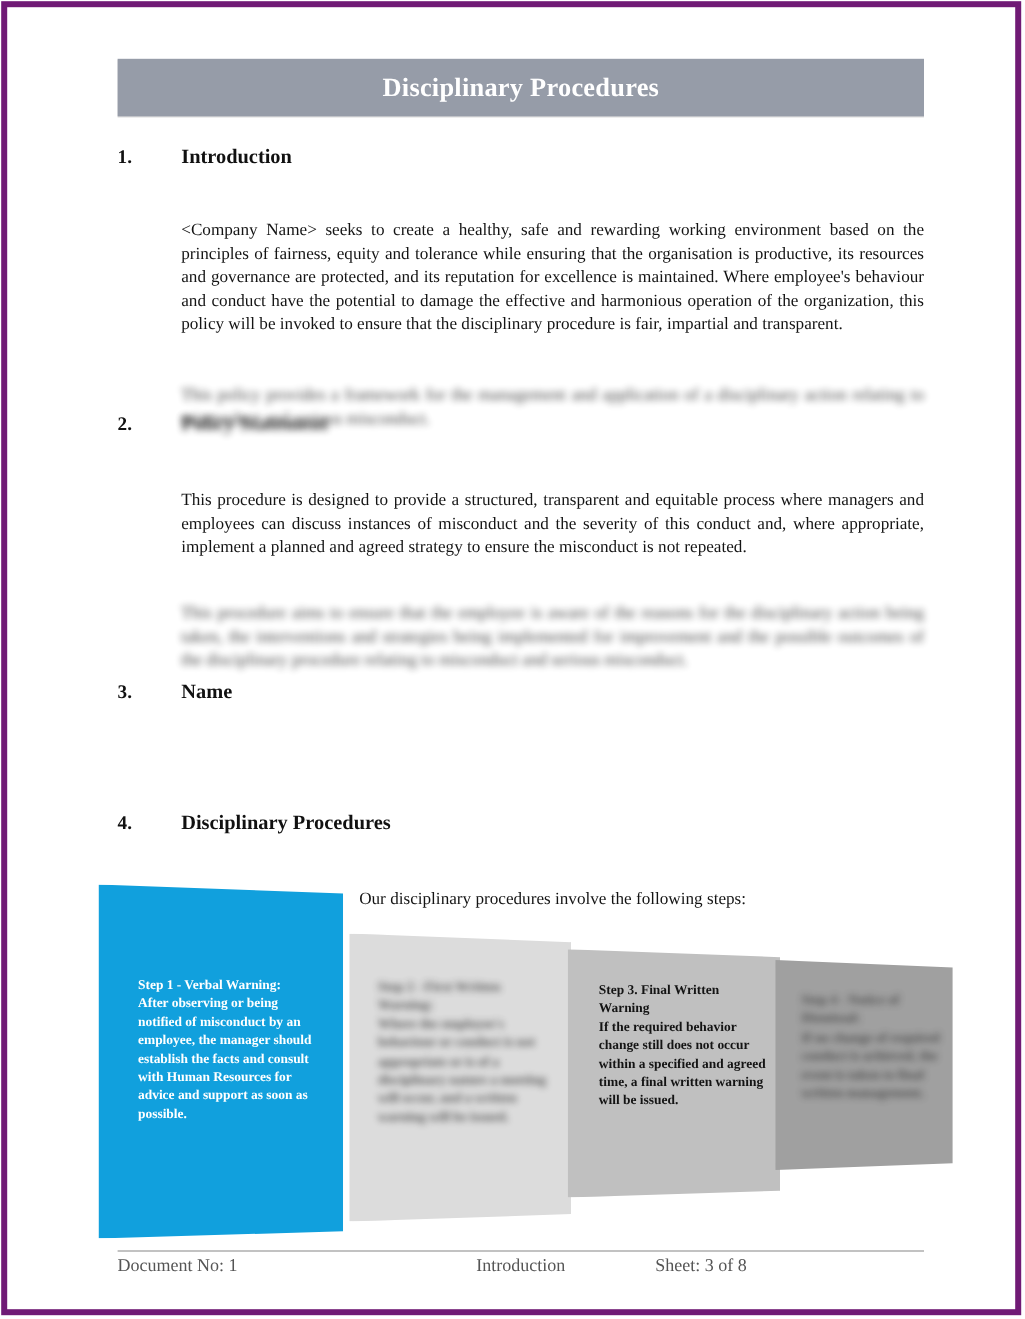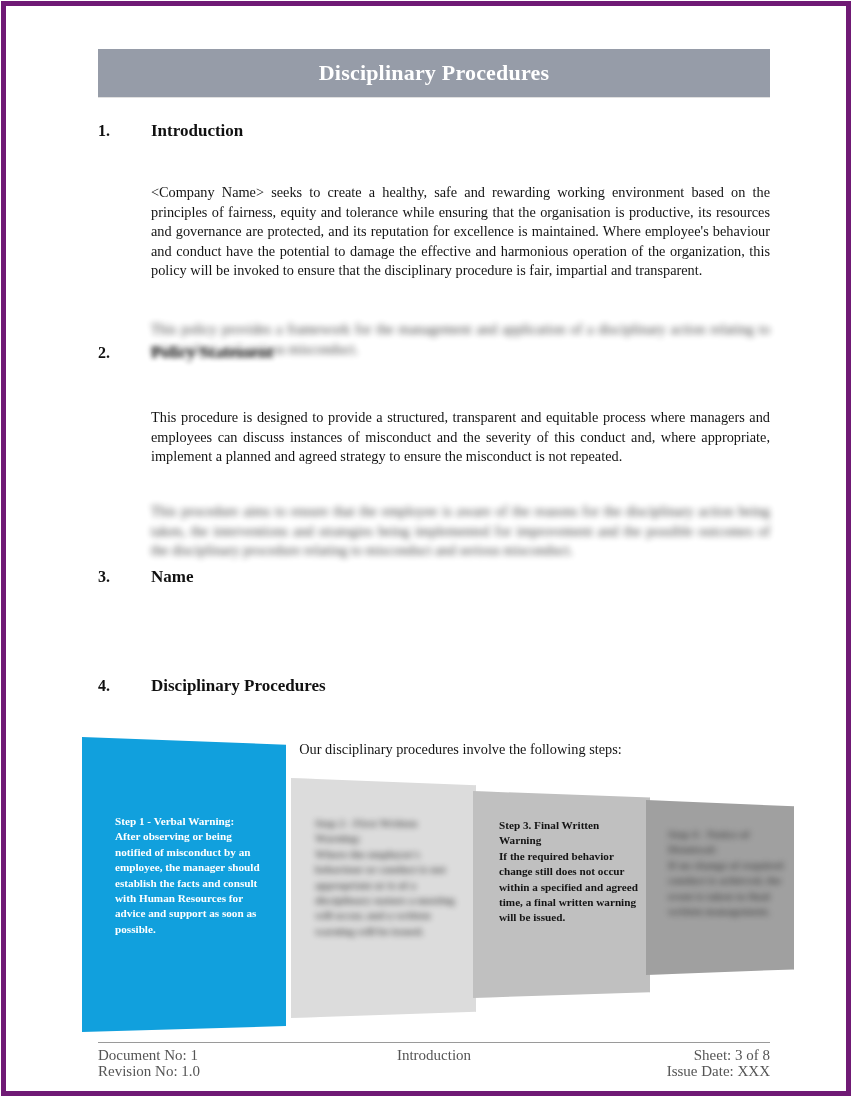--- a/index.html
+++ b/index.html
@@ -205,21 +205,21 @@
     line-height: 15.6px;
     color: #555555;
   }
   .footer-row {
     display: flex;
     justify-content: space-between;
     align-items: baseline;
   }
   .footer-col-left  { flex: 1 1 0; text-align: left; }
   .footer-col-mid   { flex: 1 1 0; text-align: center; }
-  .footer-col-right { flex: 1 1 0; text-align: right; }
+  .footer-col-right { flex: 1 1 0; text-align: left; }
 </style>
 </head>
 <body>
 
 <div class="page">
   <div class="content">
 
     <div class="title-banner">
       <span class="title-text">Disciplinary Procedures</span>
     </div>
@@ -272,21 +272,16 @@
       </div>
 
     </div>
 
     <div class="footer">
       <div class="footer-row">
         <span class="footer-col-left">Document No: 1</span>
         <span class="footer-col-mid">Introduction</span>
         <span class="footer-col-right">Sheet: 3 of 8</span>
       </div>
-      <div class="footer-row">
-        <span class="footer-col-left">Revision No: 1.0</span>
-        <span class="footer-col-mid"></span>
-        <span class="footer-col-right">Issue Date: XXX</span>
-      </div>
     </div>
 
   </div>
 </div>
 
 </body></html>

